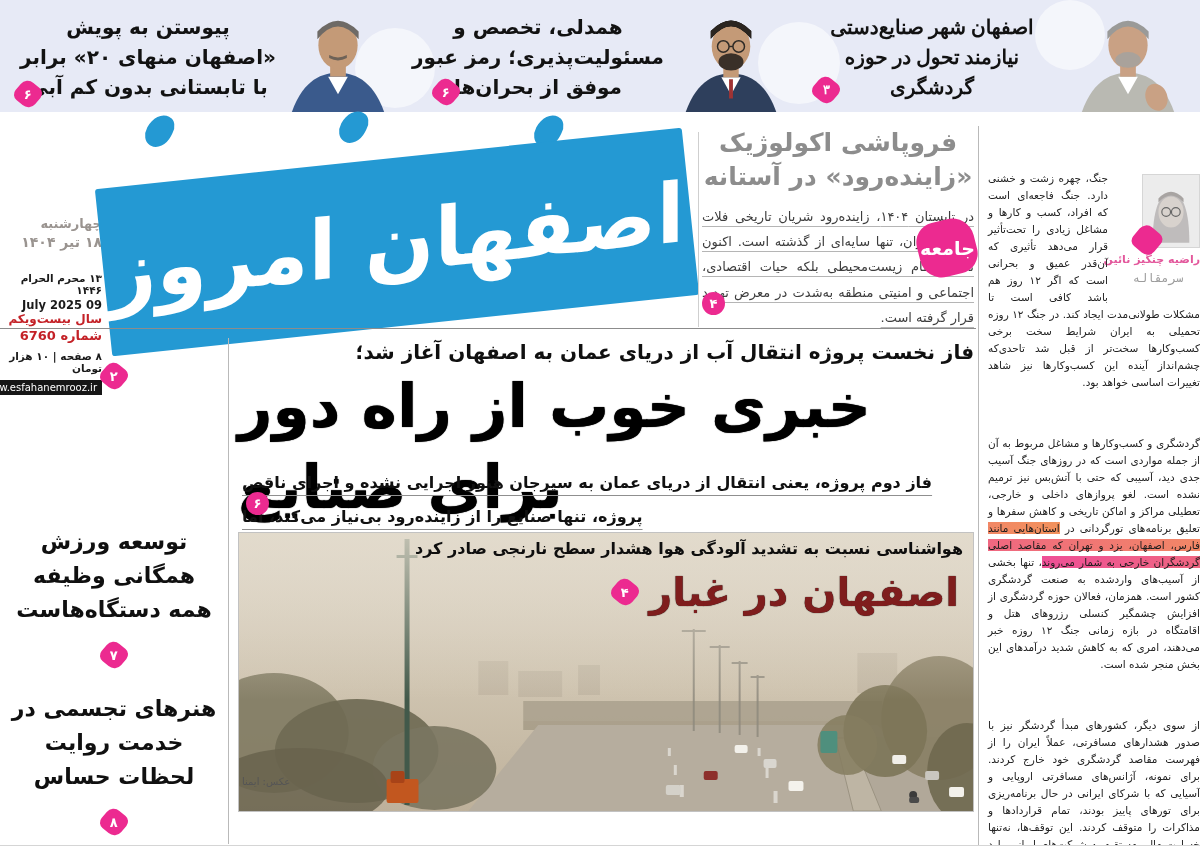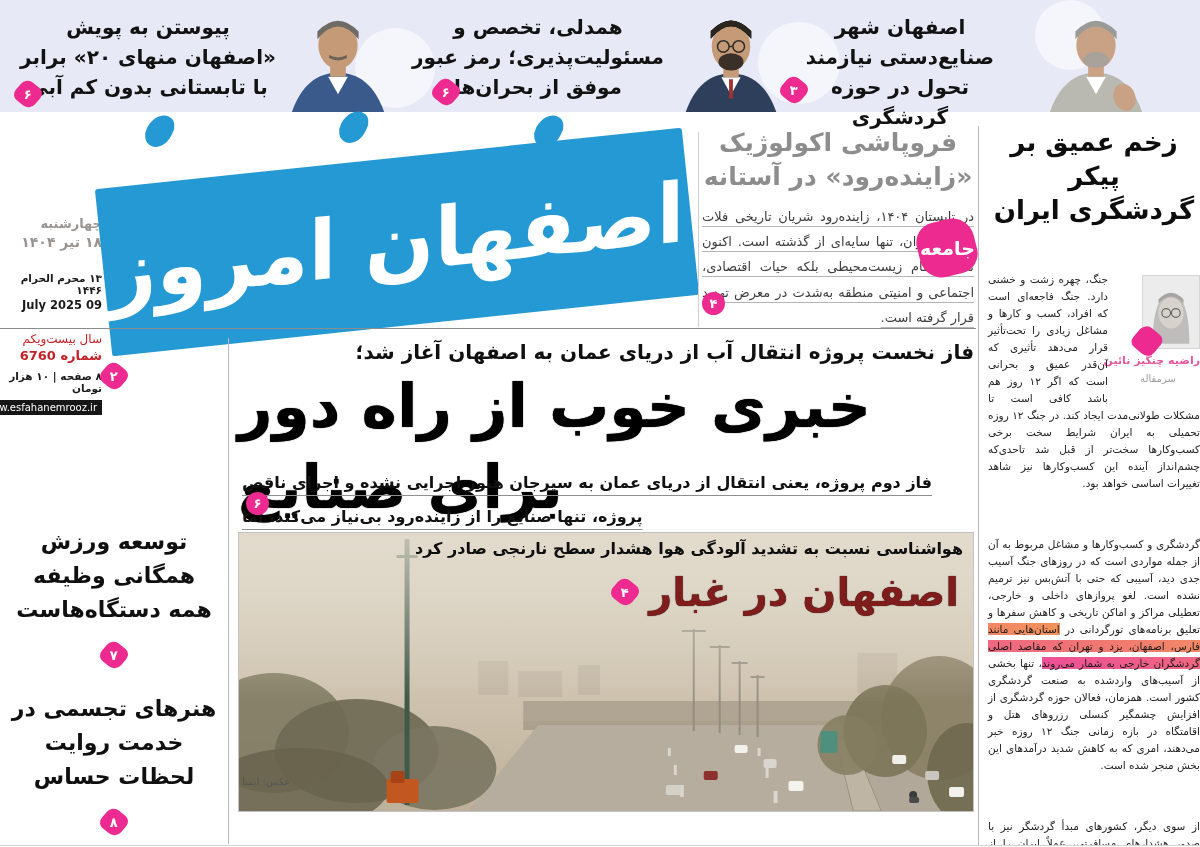--- a/index.html
+++ b/index.html
@@ -16,21 +16,21 @@
   .pbadge { width:24px; height:24px; background:#ec2a90; border-radius:9px 7px 9px 7px; transform:rotate(40deg); display:flex; align-items:center; justify-content:center; }
   .pbadge span { transform:rotate(-40deg); color:#fff; font-size:13px; font-weight:bold; }
   .teaser .pbadge { position:absolute; }
 
   
   .date-block { position:absolute; left:6px; top:216px; width:96px; text-align:right; }
   .date-block .weekday { font-size:13px; color:#9a9490; font-weight:bold; }
   .date-block .solar   { font-size:14px; color:#9a9490; font-weight:bold; margin-top:3px; }
   .date-block .hijri   { font-size:10.5px; color:#1a1a1a; font-weight:bold; margin-top:22px; }
   .date-block .greg    { font-size:11.5px; color:#1a1a1a; font-weight:bold; margin-top:2px; }
-  .date-block .yr      { font-size:12px; color:#c42127; font-weight:normal; margin-top:20px; }
+  .date-block .yr      { font-size:12px; color:#c42127; font-weight:bold; margin-top:0; }
   .date-block .iss     { font-size:13px; color:#c42127; font-weight:bold; margin-top:2px; }
   .date-block .pp      { font-size:10.5px; color:#1a1a1a; font-weight:bold; margin-top:7px; }
   .date-block .site    { display:inline-block; margin-top:6px; background:#161616; color:#fff; font-size:10px; padding:2px 5px; direction:ltr; }
 
   .logo-dot { position:absolute; width:25px; height:34px; background:#2499d3; border-radius:60% 40% 55% 45%; transform:rotate(28deg); }
   .logo-box { position:absolute; left:102px; top:158px; width:590px; height:168px; background:#2499d3; transform:rotate(-6deg); border-radius:3px; display:flex; align-items:center; justify-content:center; }
   .logo-box .logo-text { color:#fff; font-size:82px; font-weight:900; transform:skewX(-6deg); white-space:nowrap; }
 
   .zr { position:absolute; left:702px; top:126px; width:272px; }
   .zr-title { text-align:center; font-size:25px; font-weight:900; color:#8d8d8d; line-height:1.35; }
@@ -62,34 +62,34 @@
 
   
   .editorial { position:absolute; left:984px; top:126px; width:216px; height:719px; overflow:hidden; padding-left:4px; }
   .ed-title { text-align:center; font-size:26px; font-weight:900; color:#0d0d0d; line-height:1.3; }
   .ed-body { margin-top:10px; font-size:10.5px; line-height:1.62; text-align:justify; color:#222; }
   .ed-body p { margin-bottom:5px;margin-top:44px; }
   .author-card { float:right; width:84px; text-align:center; margin:4px 0 4px 8px; }
   .author-photo { position:relative; width:58px; height:74px; margin:0 0 3px 26px; background:#ececec; border:1px solid #d6d6d6; }
   .author-photo .pbadge { position:absolute; left:-9px; bottom:-6px; width:26px; height:26px; }
   .author-name { font-size:11px; font-weight:bold; color:#e3589c; white-space:nowrap; }
-  .author-role { font-size:10px; color:#9c9c9c; margin-top:1px; }
+  .author-role { font-size:12px; color:#9c9c9c; margin-top:1px;font-family:Liberation Mono, monospace; }
   .hl { background:linear-gradient(90deg,#ee4f96,#f2925c); color:#1c1c1c; }
 </style>
 </head>
 <body>
 
 <div class="page">
 
   <div class="top-strip">
     <div class="strip-blob" style="left:355px; top:28px; width:80px; height:80px;"></div>
     <div class="strip-blob" style="left:758px; top:22px; width:82px; height:82px;"></div>
     <div class="strip-blob" style="left:1035px; top:0px; width:70px; height:70px;"></div>
 
-    <div class="teaser" style="left:766px; width:402px;">
+    <div class="teaser" style="left:798px; width:402px;font-family:Liberation Serif, serif;">
       <div class="teaser-text" style="left:14px; width:240px;">اصفهان شهر صنایع‌دستی نیازمند تحول در حوزه گردشگری</div>
       <div class="teaser-photo" style="right:2px; width:140px; height:108px;">
         <svg viewBox="0 0 110 110" width="140" height="108" preserveAspectRatio="xMidYMax meet">
           <path d="M8,110 C20,76 40,70 55,70 C70,70 90,76 102,110 Z" fill="#b9b9b2"></path>
           <path d="M45,74 L55,92 L65,74 Z" fill="#fff"></path>
           <rect x="47" y="58" width="16" height="16" fill="#c9a184"></rect>
           <ellipse cx="55" cy="42" rx="20" ry="24" fill="#c9a184"></ellipse>
           <path d="M34,36 Q55,10 76,36 L76,28 Q55,6 34,28 Z" fill="#9a9a98"></path>
           <ellipse cx="55" cy="57" rx="13" ry="8" fill="#a9a29b"></ellipse>
           <ellipse cx="84" cy="95" rx="11" ry="14" fill="#c9a184" transform="rotate(-20 84 95)"></ellipse>
@@ -276,24 +276,20 @@
     <div class="photo-title-row">
       <div class="photo-title">اصفهان در غبار</div>
       <div class="pbadge">
           <span>۴</span>
         </div>
     </div>
   </div>
   <div class="caption">عکس: ایمنا</div>
 
   <div class="editorial">
-    <div class="ed-title">
-      <div>زخم عمیق بر پیکر</div>
-      <div>گردشگری ایران</div>
-    </div>
     <div class="ed-body">
       <div class="author-card">
         <div class="author-photo">
           <svg viewBox="0 0 58 74" width="56" height="72">
             <rect width="58" height="74" fill="#ececec"></rect>
             <path d="M10,70 C10,38 16,18 29,18 C42,18 48,38 48,70 Z" fill="#bfbcbc"></path>
             <ellipse cx="29" cy="38" rx="13" ry="16" fill="#d8d2cd"></ellipse>
             <circle cx="24" cy="38" r="4.5" fill="none" stroke="#666" stroke-width="1.2"></circle>
             <circle cx="34" cy="38" r="4.5" fill="none" stroke="#666" stroke-width="1.2"></circle>
             <line x1="28" y1="38" x2="30" y2="38" stroke="#666" stroke-width="1.2"></line>

